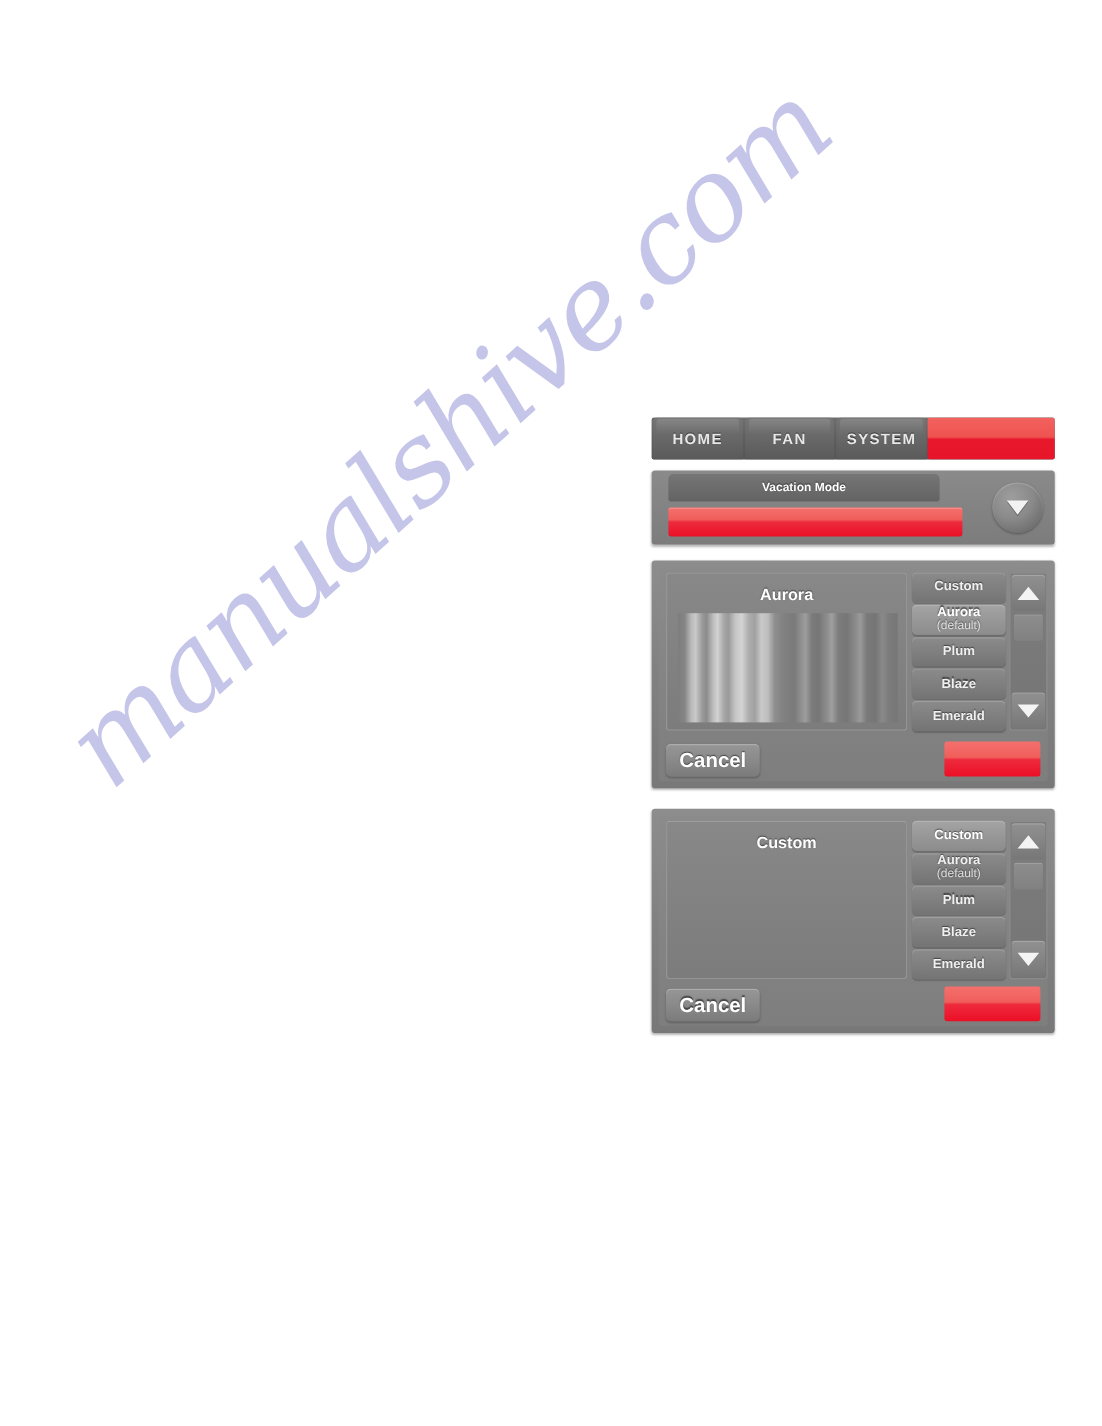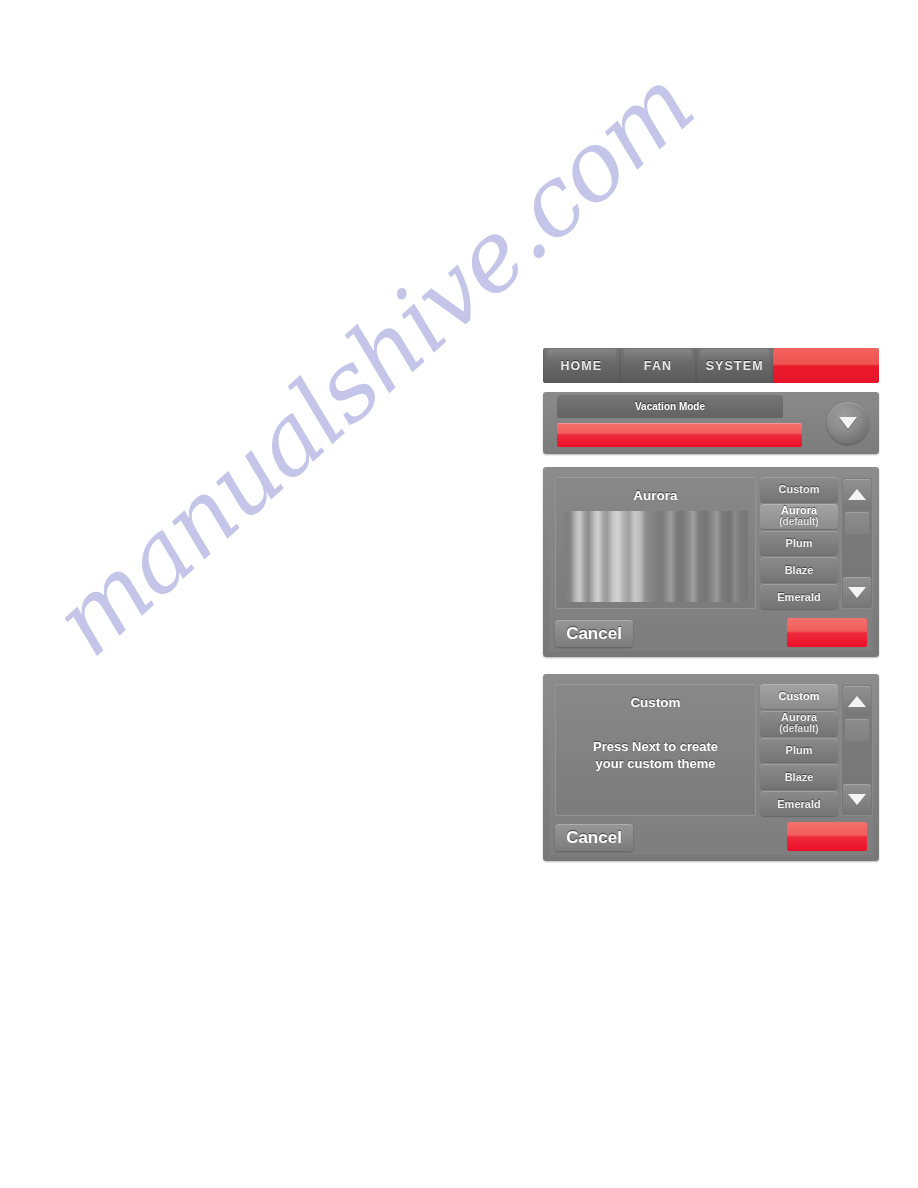--- a/index.html
+++ b/index.html
@@ -216,21 +216,21 @@
     background: linear-gradient(to bottom, #8b8b8b 0%, #828282 40%, #747474 100%);
     box-shadow: inset 0 1px 0 rgba(255,255,255,.18), 0 1px 1px rgba(0,0,0,.2);
     font-size: 11px;
     font-weight: 700;
     color: #f0f0f0;
     text-shadow: 0 -1px 1px rgba(0,0,0,.55);
     line-height: 12px;
   }
   .theme-item .sub {
     font-size: 10px;
-    font-weight: 700;
+    font-weight: 400;
     color: #e2e2e2;
   }
   .theme-item.selected {
     background: linear-gradient(to bottom, #a4a4a4 0%, #9a9a9a 40%, #8c8c8c 100%);
     color: #ffffff;
   }
 
   
   .scrollcol {
     position: absolute;
@@ -365,21 +365,20 @@
       </div>
     </div>
   </div>
 
   <div class="device" id="themeCustom">
     <div class="bezel">
       <div class="screen">
 
         <div class="preview-box">
           <div class="preview-title">Custom</div>
-          <div class="preview-msg">Press Next to create<br>your custom theme</div>
         </div>
 
         <div class="theme-list">
           <div class="theme-item selected">
             <span>Custom</span>
           </div>
           <div class="theme-item">
             <span>Aurora</span>
             <span class="sub">(default)</span>
           </div>

